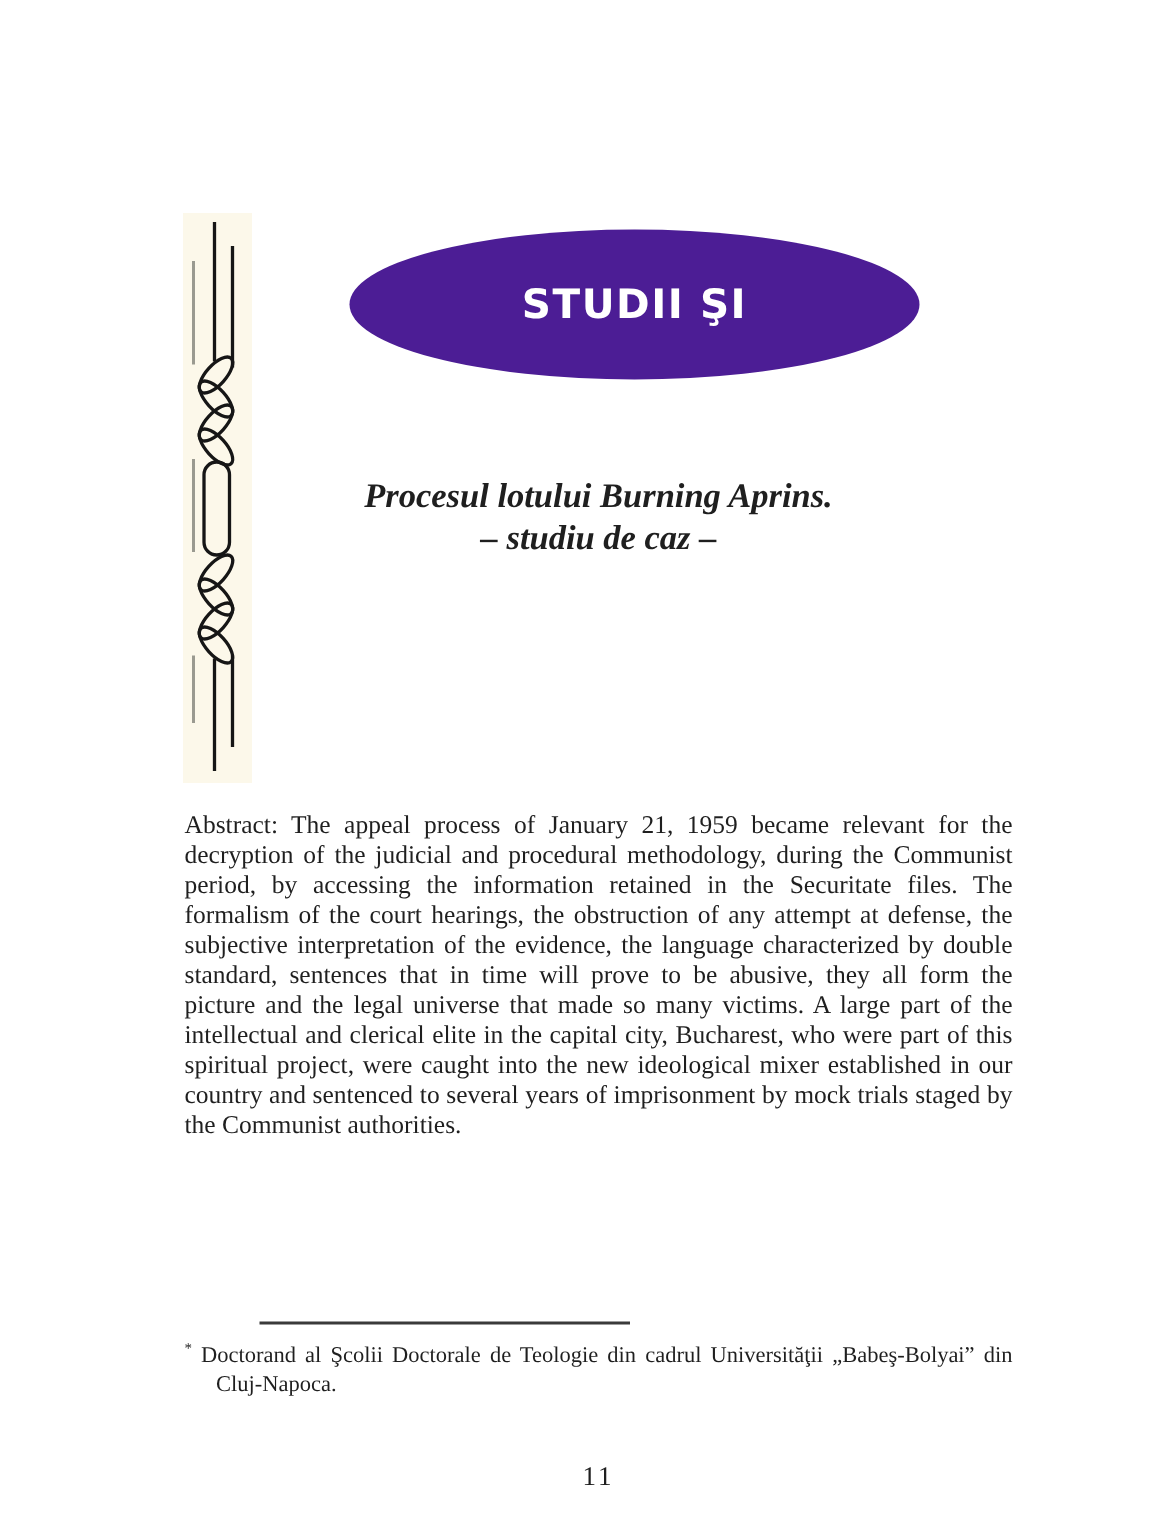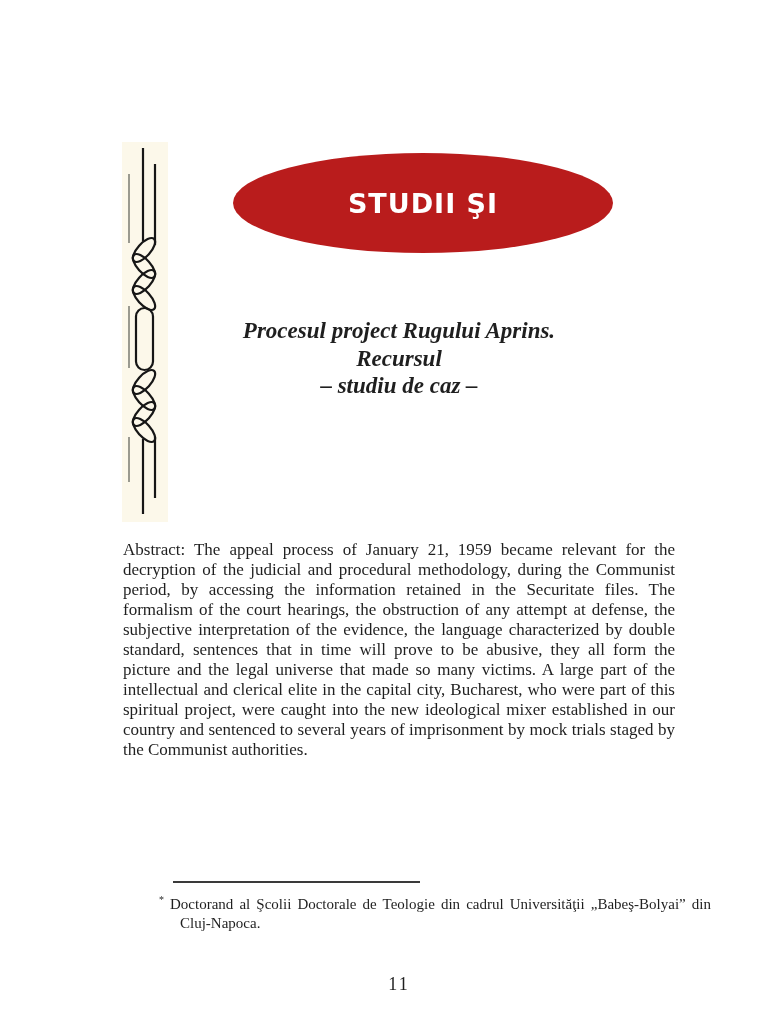--- a/index.html
+++ b/index.html
@@ -23,21 +23,21 @@
     width: 46px; height: 380px;
     background: #fcf8ea;
   }
   .ornament svg { display: block; width: 100%; height: 100%; }
 
   
   .badge {
     position: absolute;
     left: 233px; top: 153px;
     width: 380px; height: 100px;
-    background: #b91c1c;
+    background: #4c1d95;
     border-radius: 50%;
     display: flex; flex-direction: column;
     align-items: center; justify-content: center;
   }
   .badge-line {
     font-family: "DejaVu Sans", "Liberation Sans", sans-serif;
     font-weight: bold;
     font-size: 27px;
     line-height: 31px;
     color: #ffffff;
@@ -98,21 +98,20 @@
   }
   .footnote {
     position: absolute;
     left: 123px; top: 890px;
     width: 552px;
     font-size: 15px;
     line-height: 19px;
     text-align: justify;
     padding-left: 21px;
     text-indent: -21px;
-    margin-left: 36px;
   }
   .footnote .fn-mark {
     font-size: 10px;
     vertical-align: super;
     padding-right: 6px;
   }
 
   
   .page-number {
     position: absolute;
@@ -156,22 +155,21 @@
       <path d="M33 295 V356" stroke="#161616" stroke-width="2.2" fill="none"></path>
       <path d="M7 295 V340" stroke="#9a9a90" stroke-width="2" fill="none"></path>
     </svg>
   </div>
 
   <div class="badge">
     <div class="badge-line">STUDII ŞI</div>
   </div>
 
   <div class="title-block">
-    <div class="title-line">Procesul project Rugului Aprins.</div>
-    <div class="title-line">Recursul</div>
+    <div class="title-line">Procesul lotului Burning Aprins.</div>
     <div class="title-line">– studiu de caz –</div>
   </div>
 
 
   <p class="abstract">
     <span class="lead">Abstract</span><span>: The appeal process of January 21, 1959 became relevant for the decryption of the judicial and procedural methodology, during the Communist period, by accessing the information retained in the Securitate files. The formalism of the court hearings, the obstruction of any attempt at defense, the subjective interpretation of the evidence, the language characterized by double standard, sentences that in time will prove to be abusive, they all form the picture and the legal universe that made so many victims. A large part of the intellectual and clerical elite in the capital city, Bucharest, who were part of this spiritual project, were caught into the new ideological mixer established in our country and sentenced to several years of imprisonment by mock trials staged by the Communist authorities.</span>
   </p>
 
 
   <div class="footnote-rule"></div>

